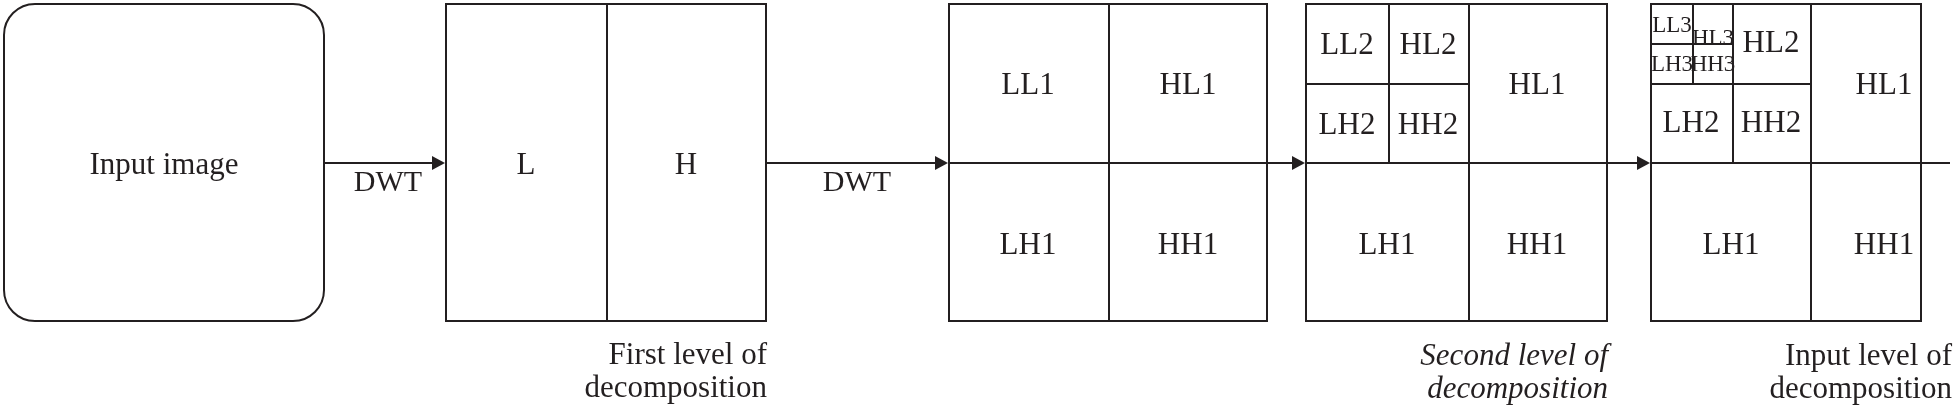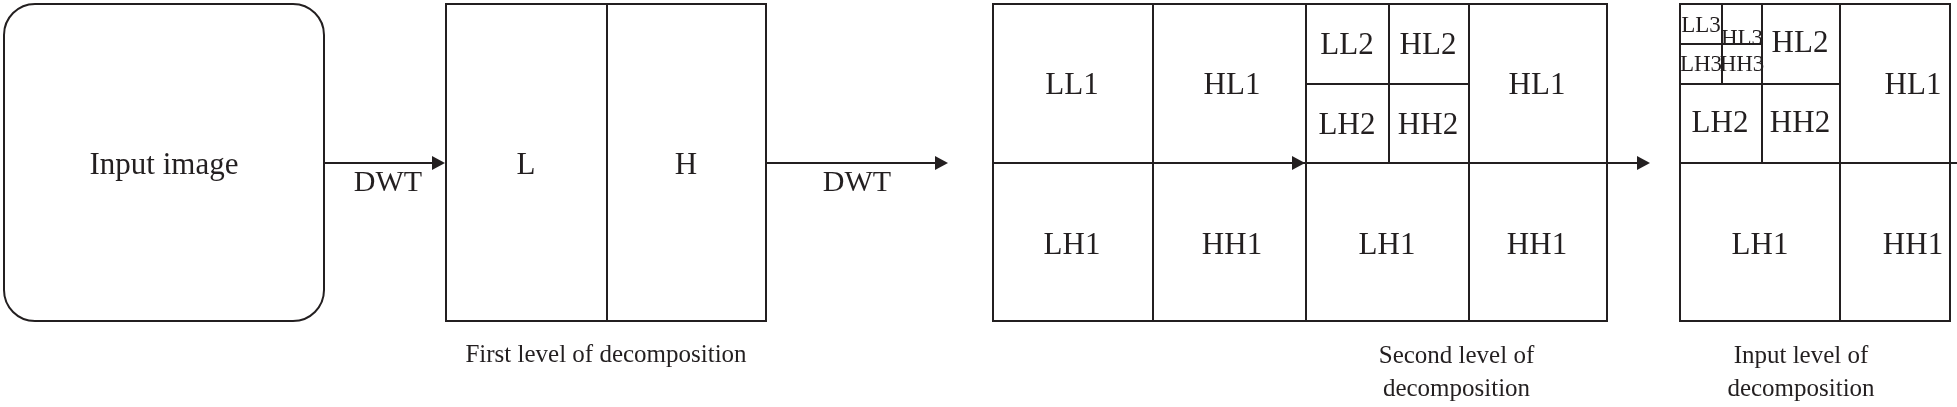--- a/index.html
+++ b/index.html
@@ -23,21 +23,21 @@
   .arrow-head {
     position:absolute; width:0; height:0; top:156px;
     border-top:7px solid transparent; border-bottom:7px solid transparent;
     border-left:13px solid #231f20;
   }
   .arrow-label {
     position:absolute; text-align:center; font-size:30px; line-height:31px;
     white-space:nowrap;
   }
   .caption {
-    position:absolute; text-align:center; font-size:25px; line-height:33px;
+    position:absolute; text-align:right; font-size:31px; line-height:33px;
   }
 </style>
 </head>
 <body>
 
 <div class="canvas">
 
   <div class="box" style="left:3px; width:322px;border-radius:32px;">
     <span class="lbl" style="left:159px; top:158px;">Input image</span>
   </div>
@@ -50,21 +50,21 @@
     <div class="vline" style="left:159px; top:0; height:315px;"></div>
     <span class="lbl" style="left:79px; top:158px;">L</span>
     <span class="lbl" style="left:239px; top:158px;">H</span>
   </div>
   <div class="caption" style="left:445px; width:322px; top:337px;">First level of decomposition</div>
 
   <div class="arrow-line" style="left:767px; width:168px;"></div>
   <div class="arrow-head" style="left:935px;"></div>
   <div class="arrow-label" style="left:767px; width:180px; top:165px;">DWT</div>
 
-  <div class="box" style="left:992px; width:352px;">
+  <div class="box" style="left:948px; width:320px;">
     <div class="vline" style="left:158px; top:0; height:315px;"></div>
     <div class="hline" style="top:157px; left:0; width:316px;"></div>
     <span class="lbl" style="left:78px; top:78px;">LL1</span>
     <span class="lbl" style="left:238px; top:78px;">HL1</span>
     <span class="lbl" style="left:78px; top:238px;">LH1</span>
     <span class="lbl" style="left:238px; top:238px;">HH1</span>
   </div>
 
   <div class="arrow-line" style="left:1268px; width:26px;"></div>
   <div class="arrow-head" style="left:1292px;"></div>
@@ -75,29 +75,29 @@
     <div class="vline" style="left:81px; top:0; height:157px;"></div>
     <div class="hline" style="top:78px; left:0; width:161px;"></div>
     <span class="lbl" style="left:40px; top:38px;">LL2</span>
     <span class="lbl" style="left:121px; top:38px;">HL2</span>
     <span class="lbl" style="left:40px; top:118px;">LH2</span>
     <span class="lbl" style="left:121px; top:118px;">HH2</span>
     <span class="lbl" style="left:230px; top:78px;">HL1</span>
     <span class="lbl" style="left:80px; top:238px;">LH1</span>
     <span class="lbl" style="left:230px; top:238px;">HH1</span>
   </div>
-  <div class="caption" style="left:1305px; width:303px; top:338px;">
+  <div class="caption" style="left:1305px; width:303px; top:338px;font-style:italic;">
     <div>Second level of</div>
     <div>decomposition</div>
   </div>
 
   <div class="arrow-line" style="left:1608px; width:30px;"></div>
   <div class="arrow-head" style="left:1637px;"></div>
 
-  <div class="box" style="left:1650px; width:272px;margin-left:29px;">
+  <div class="box" style="left:1650px; width:272px;">
     <div class="vline" style="left:158px; top:0; height:315px;"></div>
     <div class="hline" style="top:157px; left:0; width:298px;"></div>
     <div class="vline" style="left:80px; top:0; height:157px;"></div>
     <div class="hline" style="top:78px; left:0; width:158px;"></div>
     <div class="vline" style="left:40px; top:0; height:78px;"></div>
     <div class="hline" style="top:38px; left:0; width:80px;"></div>
     <span class="lbl small" style="left:20px; top:19px;">LL3</span>
     <span class="lbl small" style="left:61px; top:32px;">HL3</span>
     <span class="lbl small" style="left:20px; top:58px;">LH3</span>
     <span class="lbl small" style="left:61px; top:58px;">HH3</span>

